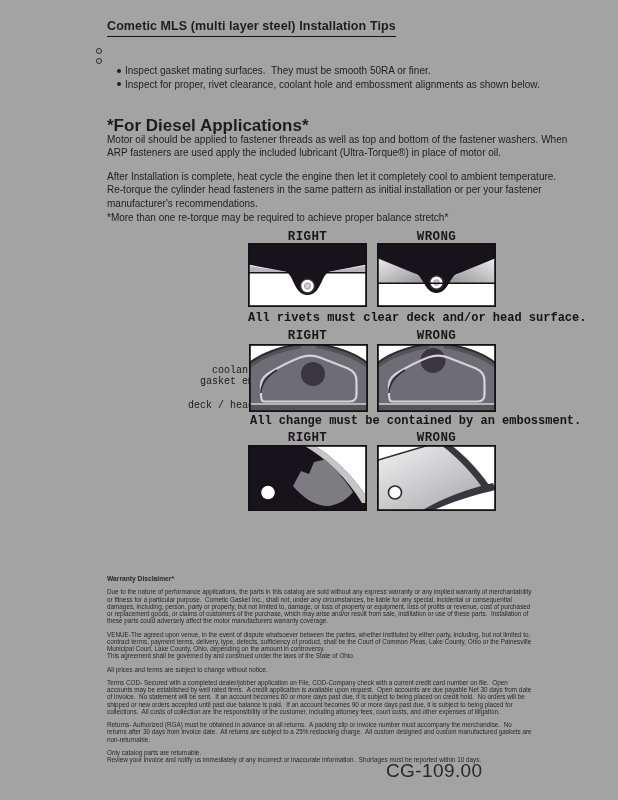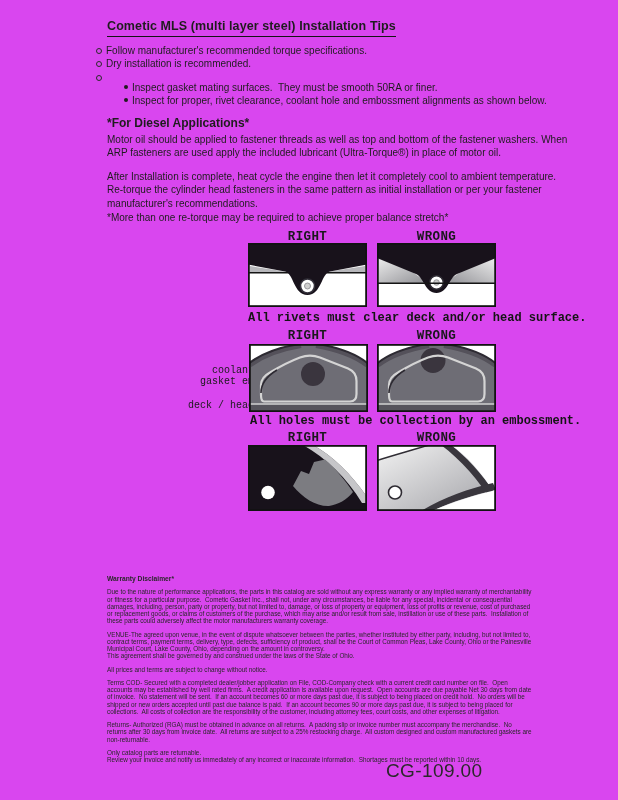--- a/index.html
+++ b/index.html
@@ -1,31 +1,31 @@
 <!DOCTYPE html>
 <html><head>
 <meta charset="utf-8">
 <style>
   html,body{margin:0;padding:0;background:#ffffff;}
   .page{
-    position:relative;width:618px;height:800px;background:#d946ef;overflow:hidden;
+    position:relative;width:618px;height:800px;background:#a3a3a3;overflow:hidden;
     font-family:"Liberation Sans","DejaVu Sans",sans-serif;color:#1f1c1e;
   }
   .abs{position:absolute;}
   .doc-title{
     left:107px;top:19px;font-size:12.5px;font-weight:700;white-space:pre;
     border-bottom:1.6px solid #141414;padding-bottom:3px;letter-spacing:.1px;
   }
   .bullets{left:96px;top:44px;font-size:10px;line-height:13.2px;}
   .brow{display:flex;align-items:flex-start;white-space:pre;}
   .brow .mark{flex:0 0 auto;width:4px;height:4px;margin:4.2px 4px 0 0;}
   .ring{border:1.1px solid #2a2a2a;border-radius:50%;}
   .dot{background:#1f1c1e;border-radius:50%;margin-left:1px;}
-  .sub{margin-left:28px;}
-  .diesel-head{left:107px;top:116px;font-size:12px;font-weight:700;white-space:pre;}
+  .sub{margin-left:21px;}
+  .diesel-head{left:107px;top:116px;font-size:17px;font-weight:700;white-space:pre;}
   .para{left:107px;width:462px;font-size:10px;line-height:13.4px;white-space:pre-wrap;}
   .p1{top:133px;} .p2{top:170px;} .pnote{top:211px;}
   .diagrams{left:12px;top:228px;width:618px;height:322px;font-family:Liberation Mono, monospace;}
   .dlabel{position:absolute;width:119px;text-align:center;font-size:12.5px;font-weight:700;letter-spacing:.4px;color:#1a171c;}
   .panel{position:absolute;width:119px;display:block;}
   .cap{position:absolute;font-size:12px;font-weight:700;color:#141414;line-height:12px;white-space:pre;}
   .lbl{position:absolute;font-size:10px;color:#1a1a1a;text-align:right;line-height:11.5px;white-space:pre;}
   .fineprint{left:107px;top:575px;width:426px;font-size:6.35px;line-height:7.25px;color:#2a272a;}
   .fineprint .fp-head{font-weight:700;font-size:6.7px;margin-bottom:6px;}
   .fineprint p{margin:0 0 6px 0;white-space:pre-wrap;}
@@ -35,25 +35,20 @@
 </head>
 <body>
 
 <div class="page">
 
   <div class="abs doc-title">Cometic MLS (multi layer steel) Installation Tips</div>
 
   <div class="abs bullets">
     <div class="brow">
       <span class="mark ring"></span>
-      <span>Follow manufacturer's recommended torque specifications.</span>
-    </div>
-    <div class="brow">
-      <span class="mark ring"></span>
-      <span>Dry installation is recommended.</span>
     </div>
     <div class="brow">
       <span class="mark ring"></span>
     </div>
     <div class="brow sub">
       <span class="mark dot"></span>
       <span>Inspect gasket mating surfaces.  They must be smooth 50RA or finer.</span>
     </div>
     <div class="brow sub">
       <span class="mark dot"></span>
@@ -144,21 +139,21 @@
       <path d="M50,0 C29,3.5 11,10.5 0,19.5" fill="none" stroke="#2d2a32" stroke-width="2"></path>
       <path d="M69,0 C90,3.5 108,10.5 119,19.5" fill="none" stroke="#2d2a32" stroke-width="2"></path>
       <circle cx="56" cy="16.5" r="12.5" fill="#3a353e"></circle>
       <path d="M15,57.5 C13,57.5 12,55 12,51 L12,41 C12,35 15.5,31.5 21,28.5 C31,22.5 43,16.5 51,13.5 C57,11.3 65,11.3 71,13.5 L99,24.5 C105,27 107.5,31 107.5,37 L107.5,50 C107.5,55 105,57.5 101,57.5 Z" fill="none" stroke="#d4d4d4" stroke-width="2.2"></path>
       <path d="M12,49 C12,39 18,32 28,26" fill="none" stroke="#2d2a32" stroke-width="1.6"></path>
       <rect x="0" y="60.5" width="119" height="5.7" fill="#56545c"></rect>
       <line x1="0" y1="60" x2="119" y2="60" stroke="#cfcfcf" stroke-width="1.3"></line>
       <rect x="0.9" y="0.9" width="117.2" height="66.2" fill="none" stroke="#121212" stroke-width="1.8"></rect>
     </svg>
 
-    <div class="cap" style="left:238px;top:187px;">All holes must be collection by an embossment.</div>
+    <div class="cap" style="left:238px;top:187px;">All change must be contained by an embossment.</div>
 
     <div class="dlabel" style="left:236px;top:203px;">RIGHT</div>
     <div class="dlabel" style="left:365px;top:203px;">WRONG</div>
 
     <svg class="panel" style="left:236px;top:217px;" width="119" height="66" viewBox="0 0 119 66">
       <rect x="0" y="0" width="119" height="66" fill="#18121b"></rect>
       <path d="M55,0 L65,0 C85,11 103,29 119,52 L119,58 L114,58 C99,33 78,13 55,0 Z" fill="#c6c6c9"></path>
       <path d="M65,0 H119 V52 C103,29 85,11 65,0 Z" fill="#ffffff"></path>
       <path d="M45,41 L53,26 L61,29 L66,17 L77,14.5 C87,23 97,35 105,47 C99,55 90,59.5 81,61 C68,61.5 55,53 45,41 Z" fill="#7c7c81"></path>
       <circle cx="20" cy="47.5" r="6.8" fill="#ffffff"></circle>

